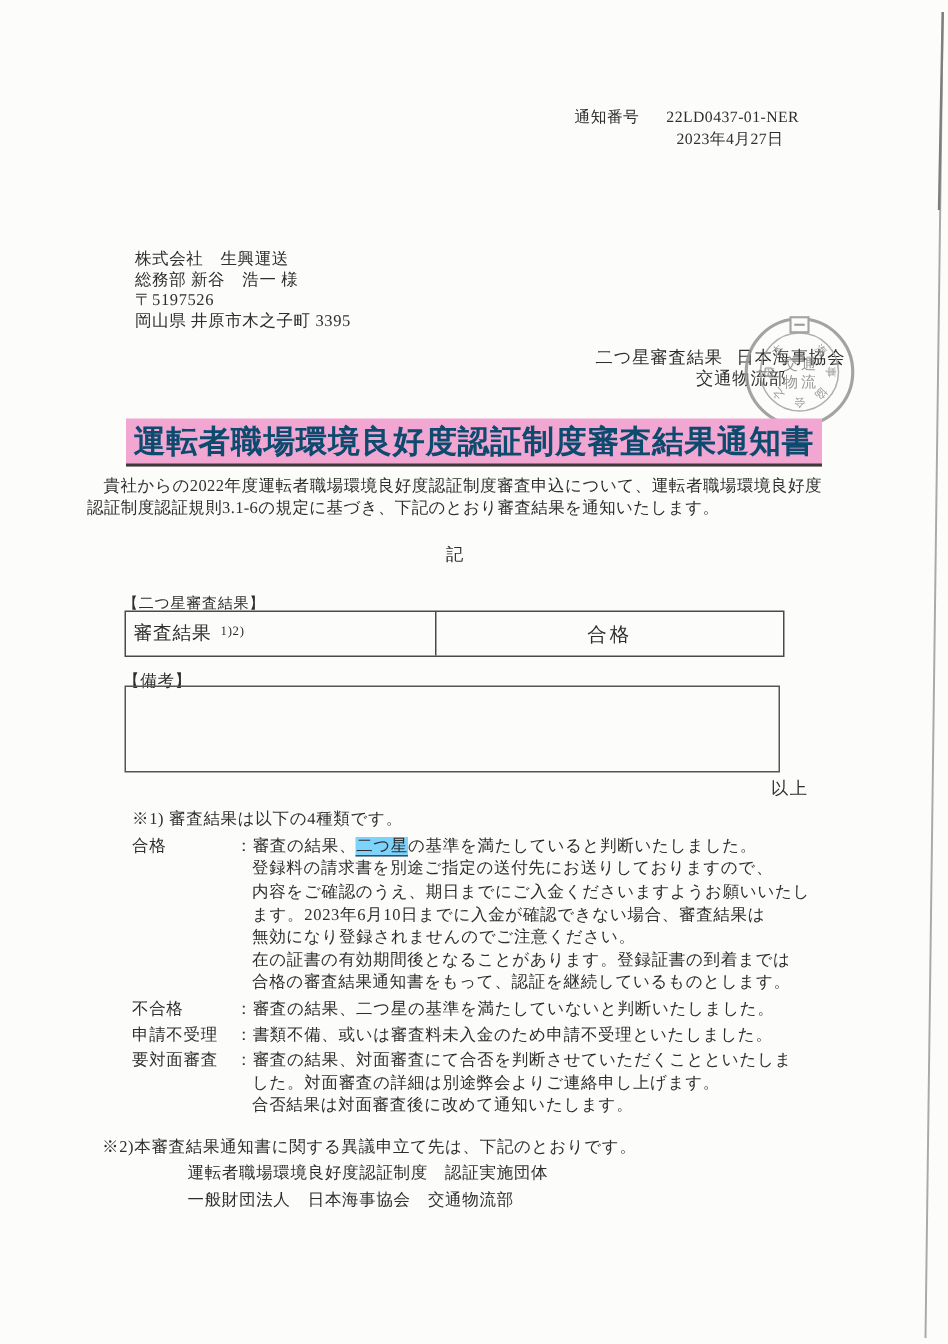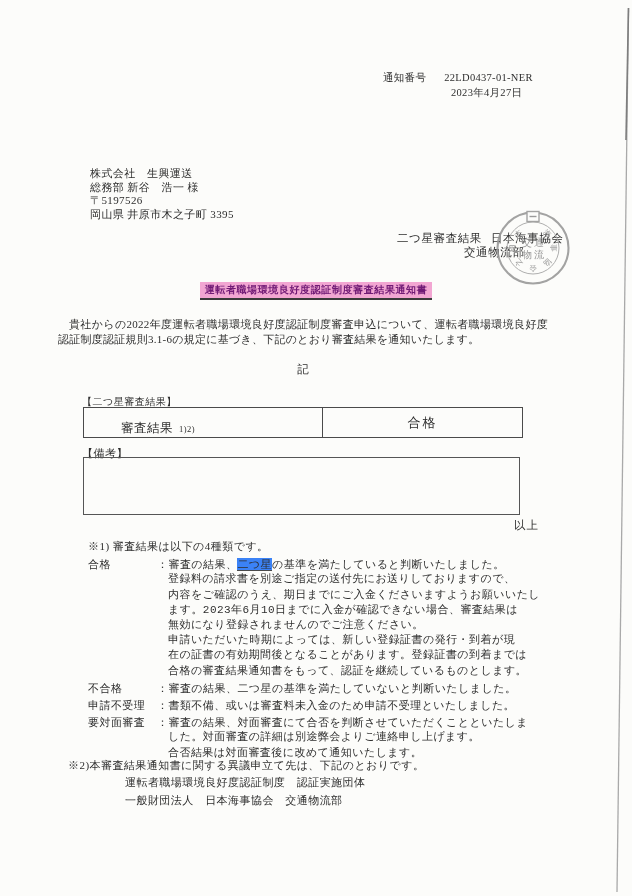--- a/index.html
+++ b/index.html
@@ -17,49 +17,49 @@
   
   .recipient{left:90px;top:145px;font-size:11px;line-height:13.5px;letter-spacing:.4px;margin-top:22px;}
   
   .sender1{left:397px;top:231px;font-size:11.5px;letter-spacing:.6px;}
   .sender1 .org-name{margin-left:9px;}
   .sender2{left:464px;top:245px;font-size:11.5px;letter-spacing:.6px;}
   .seal{left:494px;top:208px;opacity:.88;}
   
   .title-row{left:0;top:279px;width:632px;text-align:center;}
   .title-row .title{
-    display:inline-block;font-size:10px;font-weight:bold;letter-spacing:.6px;color:#701a75;
+    display:inline-block;font-size:21px;font-weight:bold;letter-spacing:.6px;color:#0c4a6e;
     background:#f2a6d2;border-bottom:2px solid #3a3a3a;padding:1px 5px 1px 5px;
   }
   
   .body-par{left:58px;top:317px;width:490px;font-size:11px;line-height:14.8px;
     letter-spacing:.25px;text-indent:1em;text-align:justify;}
   .record-marker{left:83px;top:362px;width:440px;text-align:center;font-size:11.5px;}
   
   .sec-heading{left:82px;top:395px;font-size:10px;letter-spacing:.5px;}
   .result-table{left:83px;top:407px;width:440px;height:31px;border:1.2px solid #4a4a4a;
     display:flex;box-sizing:border-box;}
   .result-table .cell-label{width:207px;border-right:1.2px solid #4a4a4a;display:flex;
-    align-items:flex-end;padding-left:5px;font-size:12.5px;letter-spacing:.5px;box-sizing:border-box;margin-left:32px;}
+    align-items:center;padding-left:5px;font-size:12.5px;letter-spacing:.5px;box-sizing:border-box;}
   .result-table .cell-label .foot{font-size:8.5px;position:relative;top:-3px;margin-left:6px;}
   .result-table .cell-value{flex:1;display:flex;align-items:center;justify-content:center;
     font-size:13px;letter-spacing:2px;}
   
   .remarks-heading{left:82px;top:446px;font-size:11px;letter-spacing:.5px;}
   .remarks-box{left:83px;top:457px;width:437px;height:58px;border:1.1px solid #555;box-sizing:border-box;
     font-size:11px;padding:2px 4px;}
   .closing{right:93px;top:518px;font-size:11.5px;letter-spacing:1px;}
   
   .note1{left:88px;top:539px;width:470px;font-size:11px;line-height:15.2px;letter-spacing:.45px;}
   .note1 .lead{margin-bottom:3px;}
   .entry{display:flex;margin-top:2px;}
   .entry .lbl{width:69px;flex:0 0 69px;}
   .entry .desc{flex:1;}
-  .entry .desc .cont{padding-left:11px;font-family:Liberation Mono, monospace;}
-  .hl{background:#3b82f6;border-bottom:1px solid #4a4a4a;}
+  .entry .desc .cont{padding-left:11px;}
+  .hl{background:#7dd3fc;border-bottom:1px solid #4a4a4a;}
   
   .note2{left:68px;top:757px;font-size:11px;line-height:17.4px;letter-spacing:.45px;}
   .note2 .ind{margin-left:57px;font-family:Liberation Serif, serif;}
   
   .edge{left:0;top:0;pointer-events:none;}
 </style>
 </head>
 <body>
 
 <div class="page">
@@ -130,21 +130,20 @@
     <div class="lead">※1) 審査結果は以下の4種類です。</div>
 
     <div class="entry">
       <div class="lbl">合格</div>
       <div class="desc">
         <div><span>：審査の結果、</span><span class="hl">二つ星</span><span>の基準を満たしていると判断いたしました。</span></div>
         <div class="cont">登録料の請求書を別途ご指定の送付先にお送りしておりますので、</div>
         <div class="cont">内容をご確認のうえ、期日までにご入金くださいますようお願いいたし</div>
         <div class="cont">ます。2023年6月10日までに入金が確認できない場合、審査結果は</div>
         <div class="cont">無効になり登録されませんのでご注意ください。</div>
-        <div class="cont">申請いただいた時期によっては、新しい登録証書の発行・到着が現</div>
         <div class="cont">在の証書の有効期間後となることがあります。登録証書の到着までは</div>
         <div class="cont">合格の審査結果通知書をもって、認証を継続しているものとします。</div>
       </div>
     </div>
 
     <div class="entry">
       <div class="lbl">不合格</div>
       <div class="desc">：審査の結果、二つ星の基準を満たしていないと判断いたしました。</div>
     </div>
 

